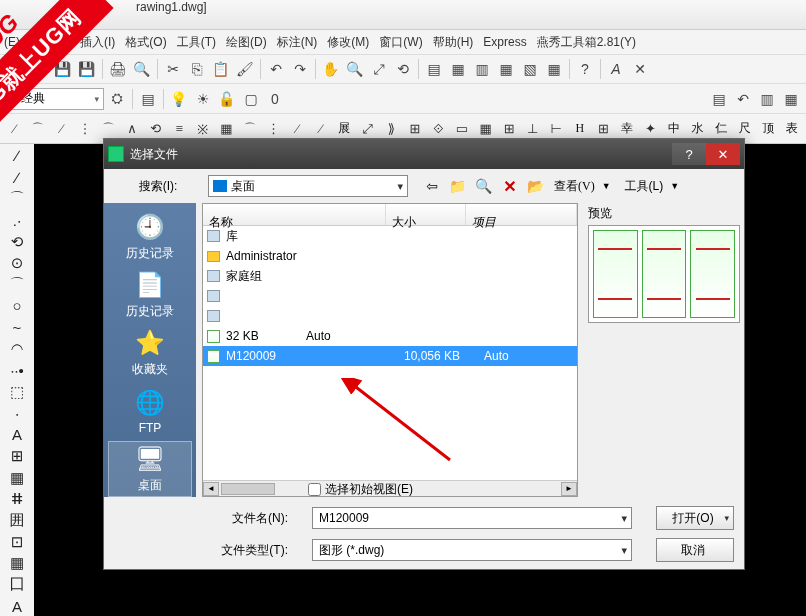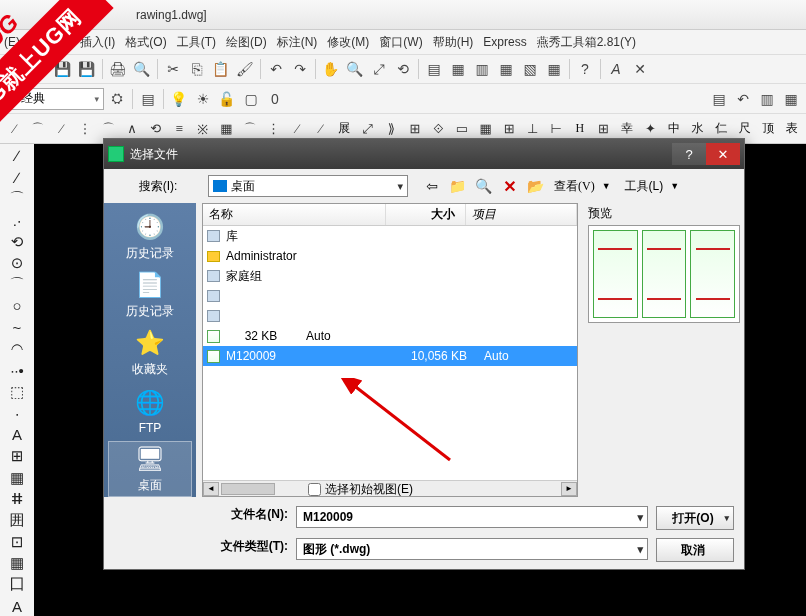--- a/index.html
+++ b/index.html
@@ -1,18 +1,18 @@
 <!DOCTYPE html>
 <html><head>
 <meta charset="utf-8">
 <style>
 * { margin:0; padding:0; box-sizing:border-box; font-family:"Microsoft YaHei",SimSun,sans-serif; font-size:12px; }
 body { width:806px; height:616px; background:#f0f0f0; position:relative; overflow:hidden; }
 .app { width:806px; height:616px; position:relative; background:#e8e8e8; }
-.titlebar { height:30px; background:linear-gradient(#f8f8f8,#e8e8e8); display:flex; align-items:center; padding:0 6px; border-bottom:1px solid #ccc; }
+.titlebar { height:30px; background:linear-gradient(#f8f8f8,#e8e8e8); display:flex; padding:0 6px; border-bottom:1px solid #ccc; }
 .titlebar-text { color:#333; margin-left:130px; }
 .menubar { height:24px; display:flex; align-items:center; padding:0 4px; background:#f4f4f4; gap:10px; }
 .menubar span { color:#333; cursor:default; }
 .toolbar { height:30px; display:flex; align-items:center; padding:0 4px; background:#f4f4f4; border-top:1px solid #ddd; border-bottom:1px solid #ddd; gap:2px; }
 .tb-ico { width:22px; height:22px; border:1px solid transparent; display:flex; align-items:center; justify-content:center; font-size:14px; color:#444; }
 .sep { width:1px; height:20px; background:#ccc; margin:0 2px; }
 .toolbar2 { height:30px; display:flex; align-items:center; padding:0 4px; background:#f4f4f4; gap:2px; border-bottom:1px solid #ddd; }
 .combo { height:22px; border:1px solid #aaa; background:#fff; padding:0 16px 0 4px; display:flex; align-items:center; min-width:100px; position:relative; }
 .combo::after { content:"▾"; position:absolute; right:4px; color:#666; font-size:9px; }
 .toolbar3 { height:30px; display:flex; align-items:center; padding:0 4px; background:#f4f4f4; gap:3px; border-bottom:1px solid #ccc; overflow:hidden; }
@@ -35,40 +35,40 @@
 .dlg-lookin-ico { width:14px; height:12px; background:#0078d7; margin-right:4px; }
 .dlg-toolrow { display:flex; align-items:center; gap:6px; margin-left:8px; }
 .dt-ico { width:20px; height:20px; display:flex; align-items:center; justify-content:center; font-size:14px; }
 .dlg-body { display:flex; height:calc(100% - 64px - 72px); }
 .places { width:92px; background:linear-gradient(#5e7fa8,#4a6b92); display:flex; flex-direction:column; align-items:center; padding-top:6px; gap:2px; overflow:hidden; }
 .place { width:84px; height:64px; display:flex; flex-direction:column; align-items:center; justify-content:center; gap:2px; color:#fff; font-size:11px; cursor:default; }
 .place.sel { background:rgba(255,255,255,0.15); border:1px solid rgba(255,255,255,0.4); }
 .place-ico { width:36px; height:32px; display:flex; align-items:center; justify-content:center; font-size:24px; }
 .filelist-wrap { flex:1; background:#fff; border:1px solid #999; margin:0 6px 0 6px; display:flex; flex-direction:column; position:relative; }
 .fl-hdr { display:flex; height:22px; background:linear-gradient(#fff,#eee); border-bottom:1px solid #ccc; }
-.fl-col { padding:2px 6px; border-right:1px solid #ddd; font-size:12px; }
+.fl-col { padding:10px 6px; border-right:1px solid #ddd; font-size:12px; }
 .fl-col.name { flex:0 0 183px; }
-.fl-col.size { flex:0 0 80px; text-align:right; padding-right:10px;font-weight:bold; }
+.fl-col.size { flex:0 0 80px; padding-right:10px; }
 .fl-col.type { flex:1;font-style:italic; }
 .fl-rows { flex:1; overflow:auto; font-size:12px; }
 .fl-row { display:flex; height:20px; align-items:center; padding-left:4px; }
 .fl-row.sel { background:#3399ff; color:#fff; }
 .fl-row .fico { width:16px; height:14px; margin-right:3px; display:inline-flex; align-items:center; justify-content:center; font-size:12px; }
 .fl-row .fname { flex:0 0 178px; }
-.fl-row .fsize { flex:0 0 80px; text-align:center; padding-right:10px; }
+.fl-row .fsize { flex:0 0 80px; text-align:left; padding-right:10px; }
 .fl-row .ftype { flex:1; }
 .preview { width:160px; padding:0 8px 0 4px; }
 .preview-lbl { height:22px; padding-top:2px; }
 .preview-box { width:152px; height:98px; border:1px solid #999; background:#fff; padding:4px; display:flex; gap:4px; }
 .pv-page { flex:1; background:linear-gradient(#e8ffe8,#fff); border:1px solid #4a4; position:relative; }
 .pv-page::before,.pv-page::after{content:"";position:absolute;left:10%;right:10%;height:2px;background:#c22;}
 .pv-page::before{top:20%;}.pv-page::after{bottom:20%;}
 .dlg-bottom { position:absolute; left:0; right:0; bottom:0; height:92px; padding:4px 10px 6px 104px; }
 .dlg-bottom .chk-row { display:flex; align-items:center; gap:4px; margin-bottom:8px; padding-left:100px;}
-.field-row { display:flex; gap:8px; margin-bottom:8px;font-weight:bold; }
+.field-row { display:flex; align-items:center; gap:24px; margin-bottom:8px; }
 .field-row .flbl { width:80px; text-align:right; }
 .field-row .fcombo { flex:1; height:22px; border:1px solid #888; background:#fff; display:flex; align-items:center; padding:0 16px 0 6px; position:relative; }
 .field-row .fcombo::after { content:"▾"; position:absolute; right:4px; font-size:11px; color:#333; }
 .dlg-action { width:78px; height:24px; border:1px solid #888; background:linear-gradient(#fff,#e4e4e4); display:flex; align-items:center; justify-content:center; padding:0 10px 0 6px; position:relative; }
 .dlg-action.split::after{content:"▾";position:absolute;right:4px;font-size:9px;color:#333;}
 .scrollbar { position:absolute; left:0; right:0; bottom:0; height:16px; background:#eee; border-top:1px solid #ccc; display:flex; align-items:center; }
 .sb-btn{width:16px;height:14px;background:#ddd;border:1px solid #aaa;display:flex;align-items:center;justify-content:center;font-size:8px;}
 .sb-thumb{width:54px;height:12px;background:#cfcfcf;border:1px solid #aaa;margin-left:2px;}
 
 .arrow{position:absolute;left:340px;top:378px;width:120px;height:90px;pointer-events:none;}

